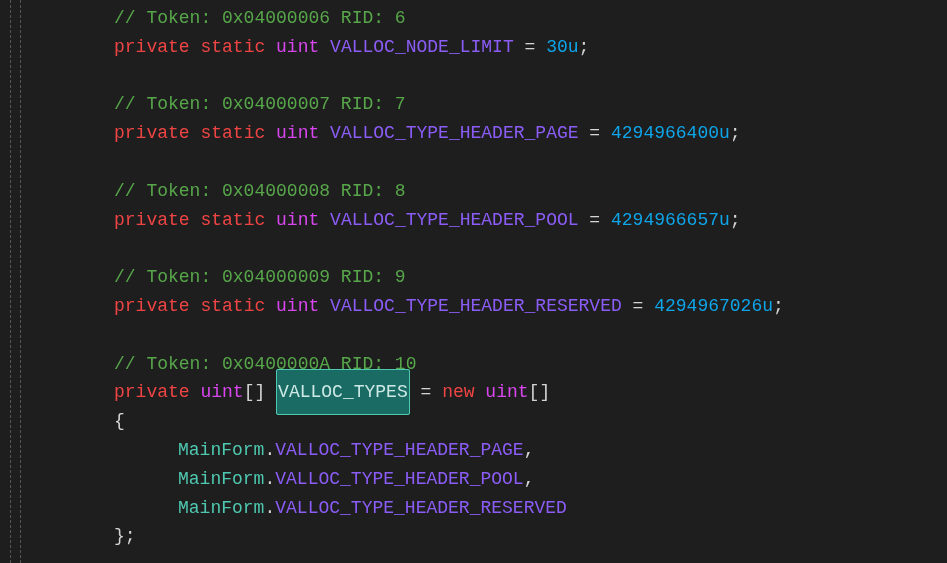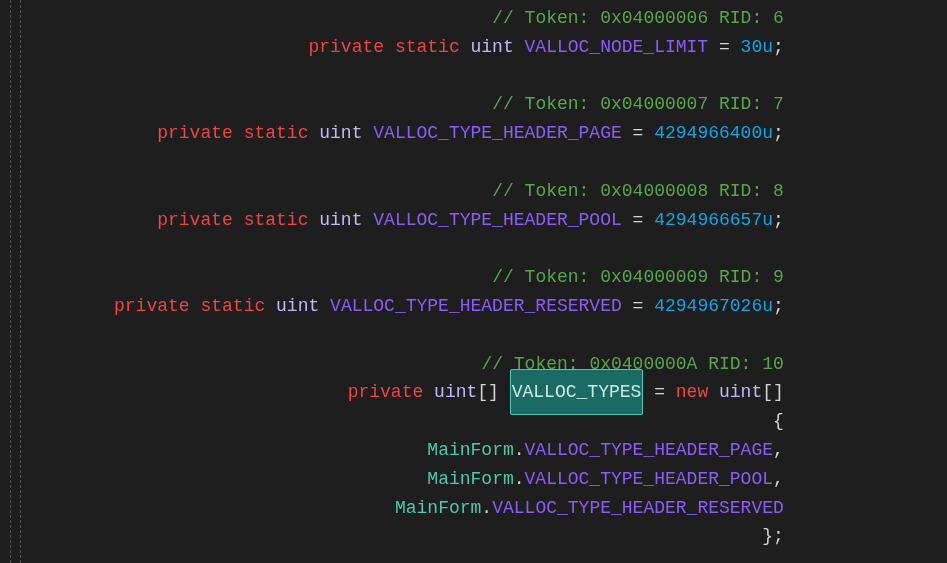--- a/index.html
+++ b/index.html
@@ -10,21 +10,20 @@
     font-size: 18px;
     line-height: 1.6;
     color: #d4d4d4;
     width: 947px;
     height: 563px;
     overflow: hidden;
   }
   .editor {
     display: flex;
     height: 100%;
-    text-align: right;
   }
   .gutter {
     width: 28px;
     flex-shrink: 0;
     background: #1e1e1e;
     position: relative;
   }
   .fold-line {
     position: absolute;
     left: 10px;
@@ -40,21 +39,21 @@
     padding: 4px 0 0 0;
     white-space: pre;
   }
   .line {
     min-height: 28.8px;
   }
   .indent1 { padding-left: 86px; }
   .indent2 { padding-left: 130px; }
   .c-comment { color: #57a64a; }
   .c-keyword { color: #ef4444; }
-  .c-type    { color: #c4b5fd; margin-top: 32px; }
+  .c-type    { color: #d946ef; margin-top: 32px; }
   .c-fieldw  { color: #8b5cf6; }
   .c-class   { color: #4ec9b0; margin-left: 20px; }
   .c-num     { color: #0ea5e9; }
   .c-punct   { color: #d4d4d4; }
   .c-op      { color: #d4d4d4; }
   .highlight {
     background: #1a6b63;
     border: 1px solid #4ec9b0;
     border-radius: 2px;
     color: #cde9e6;

